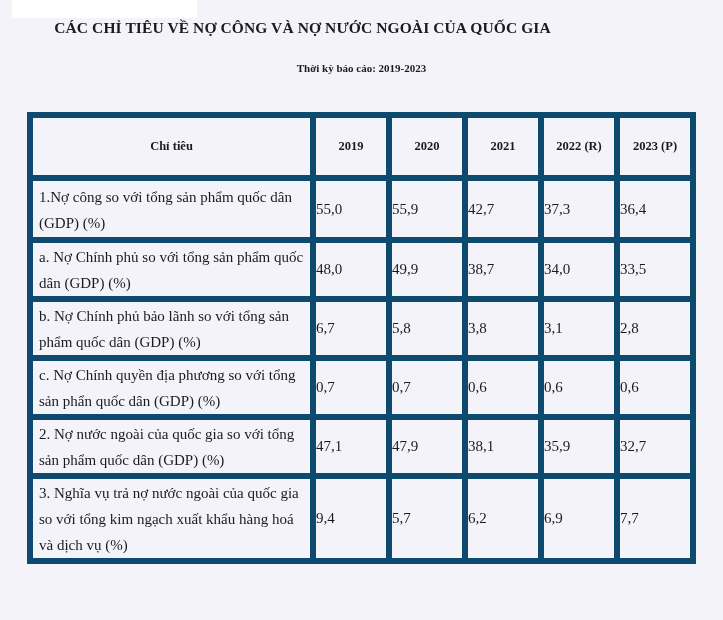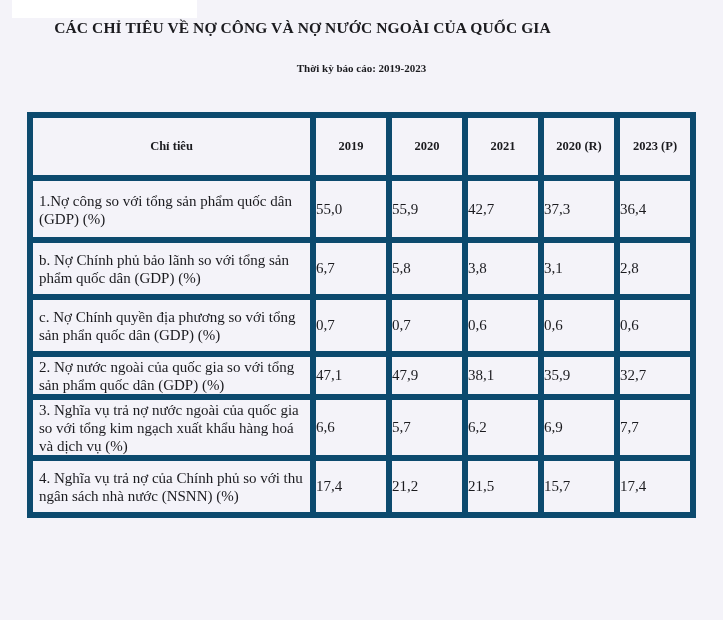--- a/index.html
+++ b/index.html
@@ -31,21 +31,21 @@
   td, th {
     border: 6px solid #0c4a6e;
     padding: 0;
   }
   th {
     font-weight: bold; font-size: 12.5px; text-align: center;
     height: 57px;
   }
   th.label-head { font-weight: bold; }
   td.label {
-    font-size: 15px; line-height: 18px; text-align: left;
+    font-size: 15px; line-height: 26px; text-align: left;
     padding: 1px 6px 0 6px; vertical-align: middle;
   }
   td.num {
     font-size: 15px; text-align: left; vertical-align: middle;
   }
   col.c0 { width: 283px; }
   col.cy { width: 76px; }
 </style>
 </head>
 <body>
@@ -63,32 +63,40 @@
       <col class="cy">
       <col class="cy">
       <col class="cy">
   </colgroup>
   <thead>
     <tr>
       <th class="label-head">Chỉ tiêu</th>
       <th>2019</th>
       <th>2020</th>
       <th>2021</th>
-      <th>2020 (R)</th>
+      <th>2022 (R)</th>
       <th>2023 (P)</th>
     </tr>
   </thead>
   <tbody>
     <tr style="height:62px">
       <td class="label">1.Nợ công so với tổng sản phẩm quốc dân (GDP) (%)</td>
       <td class="num">55,0</td>
       <td class="num">55,9</td>
       <td class="num">42,7</td>
       <td class="num">37,3</td>
       <td class="num">36,4</td>
+    </tr>
+    <tr style="height:56px">
+      <td class="label">a. Nợ Chính phủ so với tổng sản phẩm quốc dân (GDP) (%)</td>
+      <td class="num">48,0</td>
+      <td class="num">49,9</td>
+      <td class="num">38,7</td>
+      <td class="num">34,0</td>
+      <td class="num">33,5</td>
     </tr>
     <tr style="height:57px">
       <td class="label">b. Nợ Chính phủ bảo lãnh so với tổng sản phẩm quốc dân (GDP) (%)</td>
       <td class="num">6,7</td>
       <td class="num">5,8</td>
       <td class="num">3,8</td>
       <td class="num">3,1</td>
       <td class="num">2,8</td>
     </tr>
     <tr style="height:57px">
@@ -102,28 +110,20 @@
     <tr style="height:40px">
       <td class="label">2. Nợ nước ngoài của quốc gia so với tổng sản phẩm quốc dân (GDP) (%)</td>
       <td class="num">47,1</td>
       <td class="num">47,9</td>
       <td class="num">38,1</td>
       <td class="num">35,9</td>
       <td class="num">32,7</td>
     </tr>
     <tr style="height:56px">
       <td class="label">3. Nghĩa vụ trả nợ nước ngoài của quốc gia so với tổng kim ngạch xuất khẩu hàng hoá và dịch vụ (%)</td>
-      <td class="num">6,6</td>
+      <td class="num">9,4</td>
       <td class="num">5,7</td>
       <td class="num">6,2</td>
       <td class="num">6,9</td>
       <td class="num">7,7</td>
     </tr>
-    <tr style="height:57px">
-      <td class="label">4. Nghĩa vụ trả nợ của Chính phủ so với thu ngân sách nhà nước (NSNN) (%)</td>
-      <td class="num">17,4</td>
-      <td class="num">21,2</td>
-      <td class="num">21,5</td>
-      <td class="num">15,7</td>
-      <td class="num">17,4</td>
-    </tr>
   </tbody>
 </table>
 
 </body></html>

